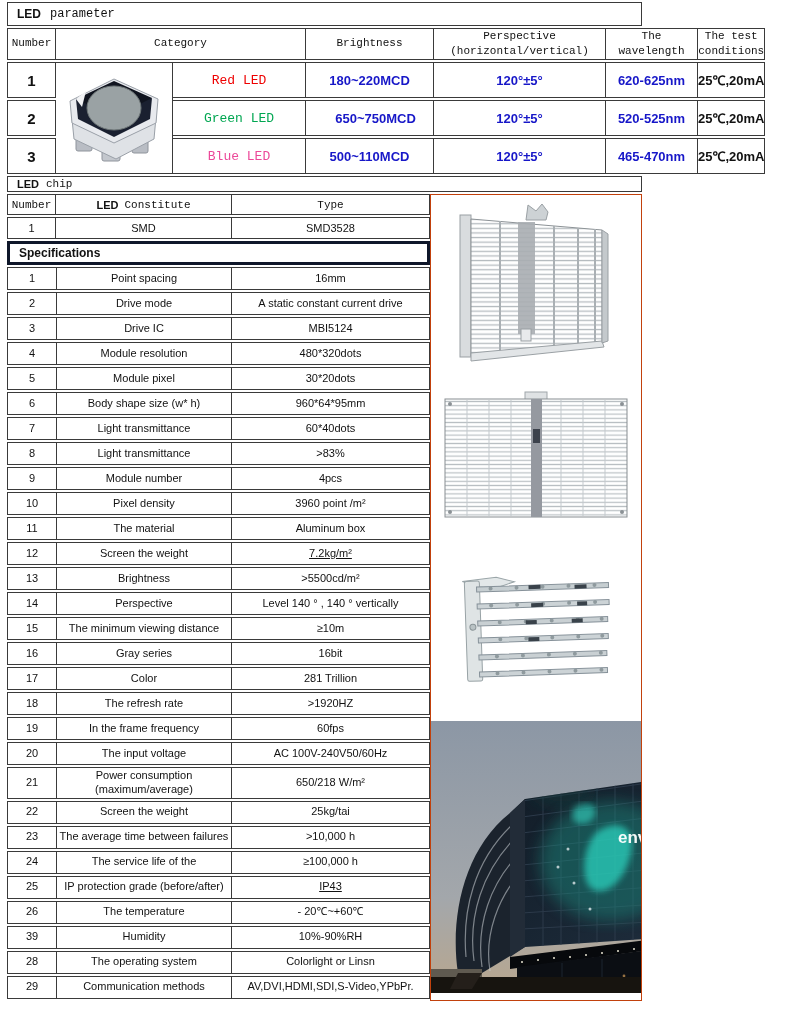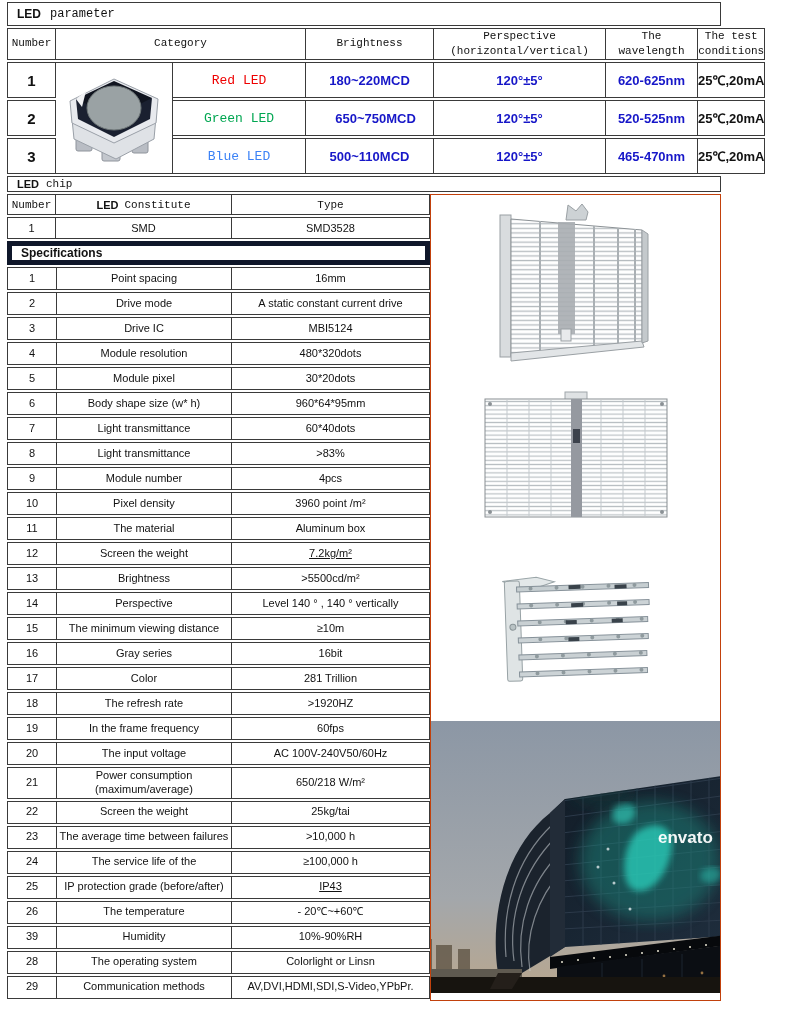--- a/index.html
+++ b/index.html
@@ -1,18 +1,18 @@
 <!DOCTYPE html>
 <html><head>
 <meta charset="utf-8">
 <style>
   * { box-sizing: border-box; margin: 0; padding: 0; }
   html,body { width:800px; background:#fff; }
   body { font-family:"Liberation Sans", sans-serif; color:#111; }
-  .page { width:714px; margin:2px 7px 0 7px; }
+  .page { width:635px; margin:2px 7px 0 7px; }
 
   .mono { font-family:"Liberation Mono","DejaVu Sans Mono",monospace; }
   .bar { border:1px solid #3a3a3a; height:24px; display:flex; align-items:center;
          padding-left:9px; margin-bottom:2px; background:#fff; }
   .bar .b { font-weight:bold; font-size:12px; margin-right:9px; }
   .bar .r { font-size:12px;font-family:Liberation Mono, monospace; }
   .chipbar { height:16px; padding-left:9px; }
   .chipbar .b { font-size:11px; margin-right:7px; }
   .chipbar .r { font-size:11px; }
 
@@ -35,21 +35,21 @@
   .rightbox { flex:1; border:1px solid #c2410c; margin-left:0px; background:#fff;
               display:flex; flex-direction:column; align-items:center; overflow:hidden;text-align:center; }
 
   .chiptable { display:grid; grid-template-columns:49px 176px 1fr; row-gap:2px; margin-bottom:2px; }
   .chiptable .c { border:1px solid #3a3a3a; border-left:none; display:flex; align-items:center;
                   justify-content:center; text-align:center; }
   .chiptable .cf { border-left:1px solid #3a3a3a; }
   .chiptable .hd { height:21px; font-size:11px; }
   .chiptable .row { height:22px; font-size:11px; }
 
-  .specbar { border:5px solid #0f172a; height:24px; display:flex; align-items:center;
+  .specbar { border:3px solid #0f172a; height:24px; display:flex; align-items:center;
              padding-left:9px; font-size:12px; font-weight:bold; margin-bottom:2px; }
 
   .srow { display:flex; border:1px solid #3a3a3a; margin-bottom:2px; min-height:23px; align-items:stretch; }
   .srow > div { display:flex; align-items:center; justify-content:center; text-align:center;
                 font-size:11px; line-height:1.25; padding:1px 2px; }
   .sn { flex:0 0 48px; }
   .sl { flex:0 0 176px; border-left:1px solid #3a3a3a; border-right:1px solid #3a3a3a; }
   .sv { flex:1; }
   .u  { text-decoration:underline; }
 
@@ -142,21 +142,21 @@
         <span style="color: rgb(23, 23, 200);">520-525nm</span>
       </div>
     <div class="c row val">
         <span>25℃,20mA</span>
       </div>
 
     <div class="c cf row bignum">
         <span>3</span>
       </div>
     <div class="c row cat mono">
-        <span style="color: #3b82f6;">Blue LED</span>
+        <span style="color: #ec4899;">Blue LED</span>
       </div>
     <div class="c row val">
         <span style="color: rgb(23, 23, 200);">500~110MCD</span>
       </div>
     <div class="c row val">
         <span style="color: rgb(23, 23, 200);">120°±5°</span>
       </div>
     <div class="c row val">
         <span style="color: rgb(23, 23, 200);">465-470nm</span>
       </div>

